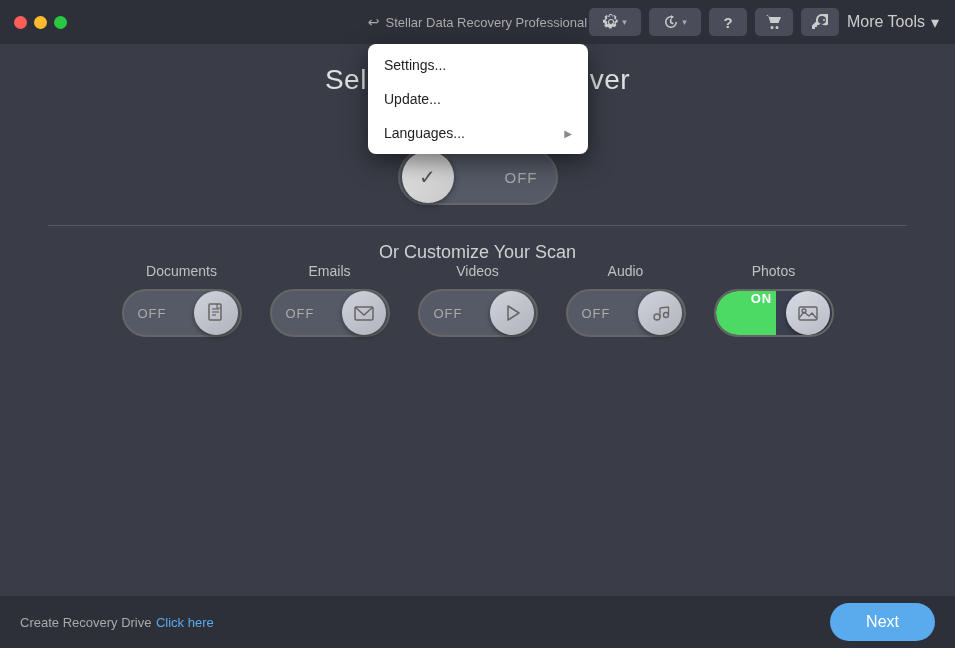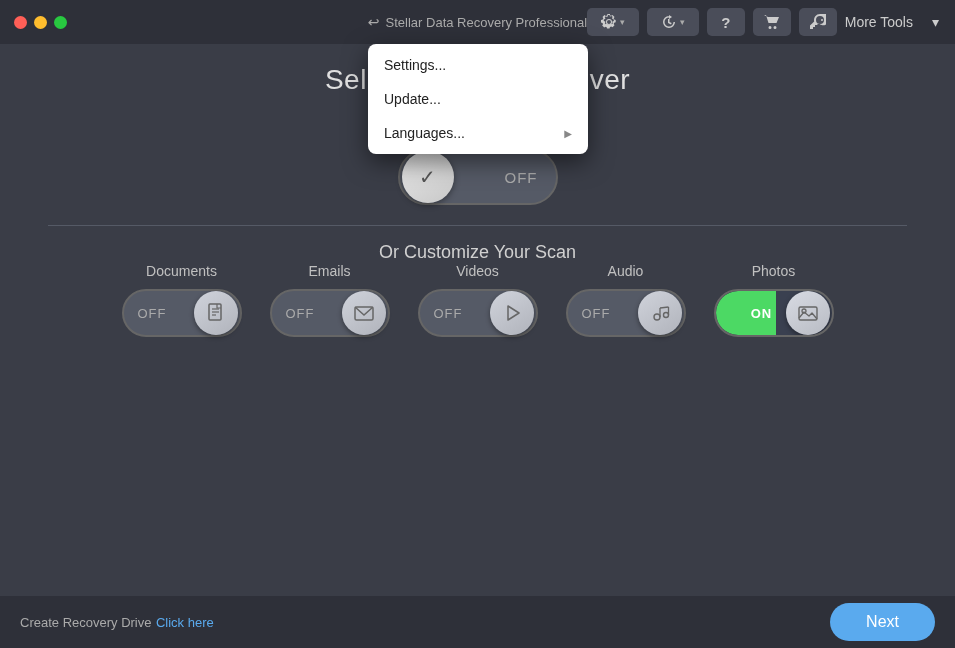--- a/index.html
+++ b/index.html
@@ -80,25 +80,25 @@
     }
     .toolbar-btn .dropdown-arrow {
       font-size: 9px;
       color: #aaa;
     }
 
     .more-tools-btn {
       background: none;
       border: none;
       color: #ccc;
-      font-size: 14px;
-      cursor: pointer;
-      display: flex;
-      align-items: flex-end;
-      gap: 19px;
+      font-size: 16px;
+      cursor: pointer;
+      display: flex;
+      align-items: center;
+      gap: 6px;
     }
 
     
     .main-content {
       width: 100%;
       height: calc(648px - 44px);
       display: flex;
       flex-direction: column;
       align-items: center;
       padding-top: 20px;
@@ -245,21 +245,20 @@
     }
     .toggle-on-area {
       position: absolute;
       left: 0;
       top: 0;
       width: 60px;
       height: 44px;
       border-radius: 22px 0 0 22px;
       background: #4cd964;
       display: flex;
-      align-items: center;
       justify-content: center;
       padding-left: 32px;
     }
     .toggle-on-area span {
       color: white;
       font-size: 13px;
       font-weight: 600;
       letter-spacing: 1px;
     }
 

